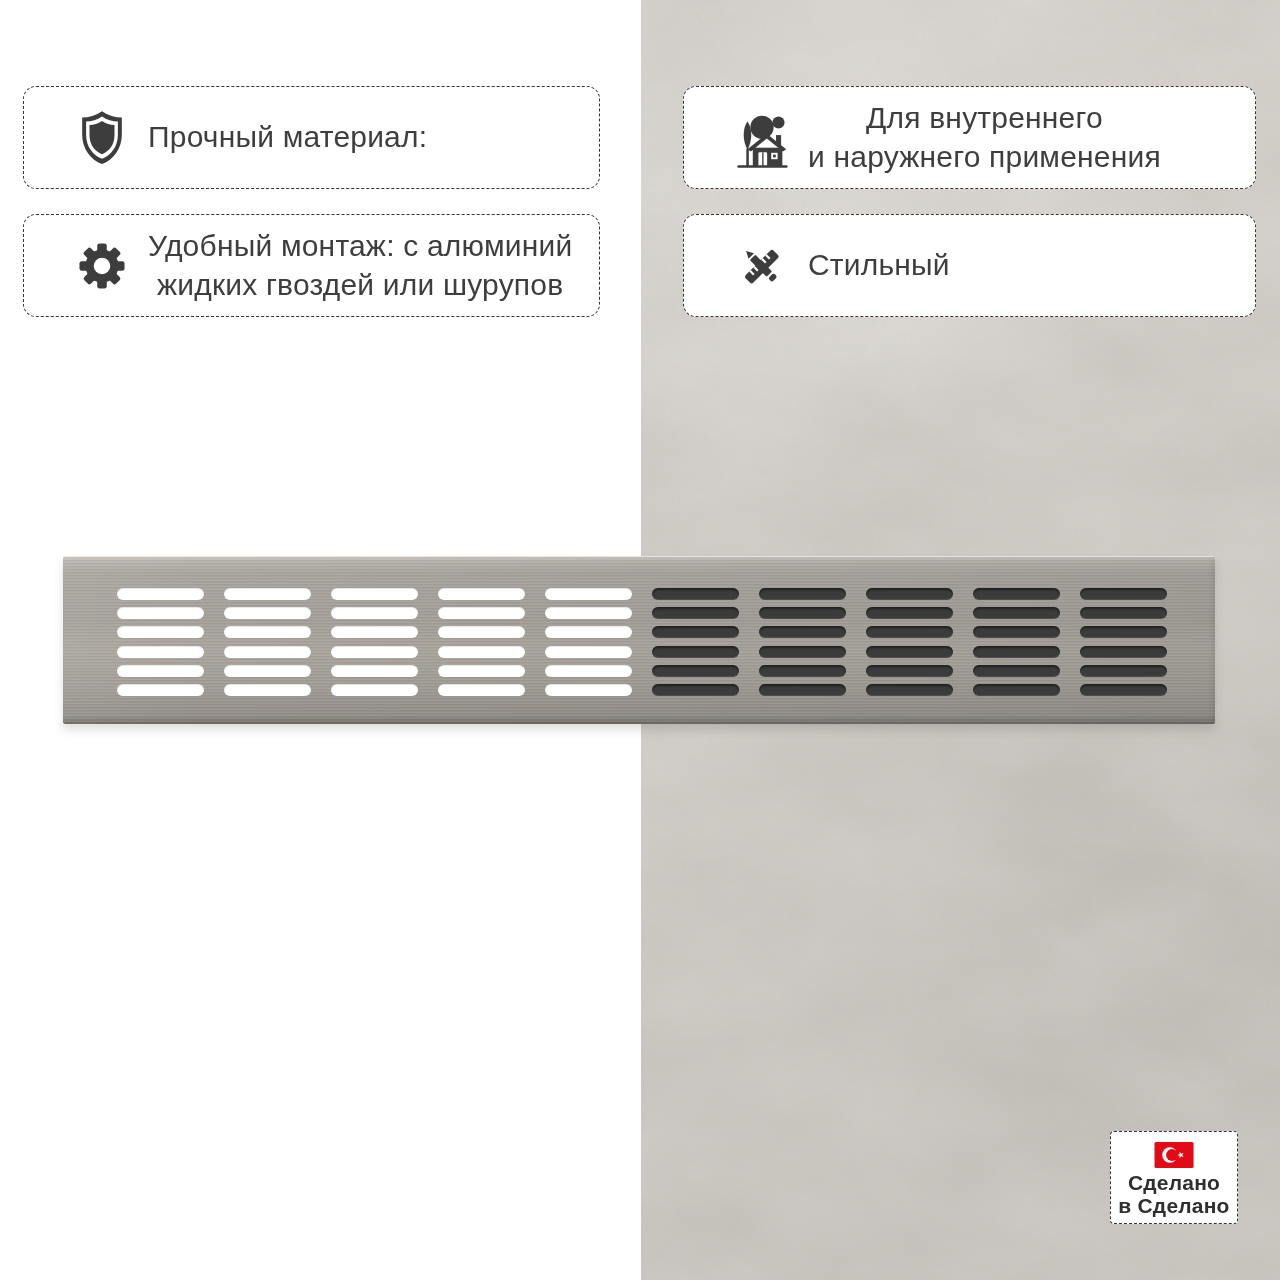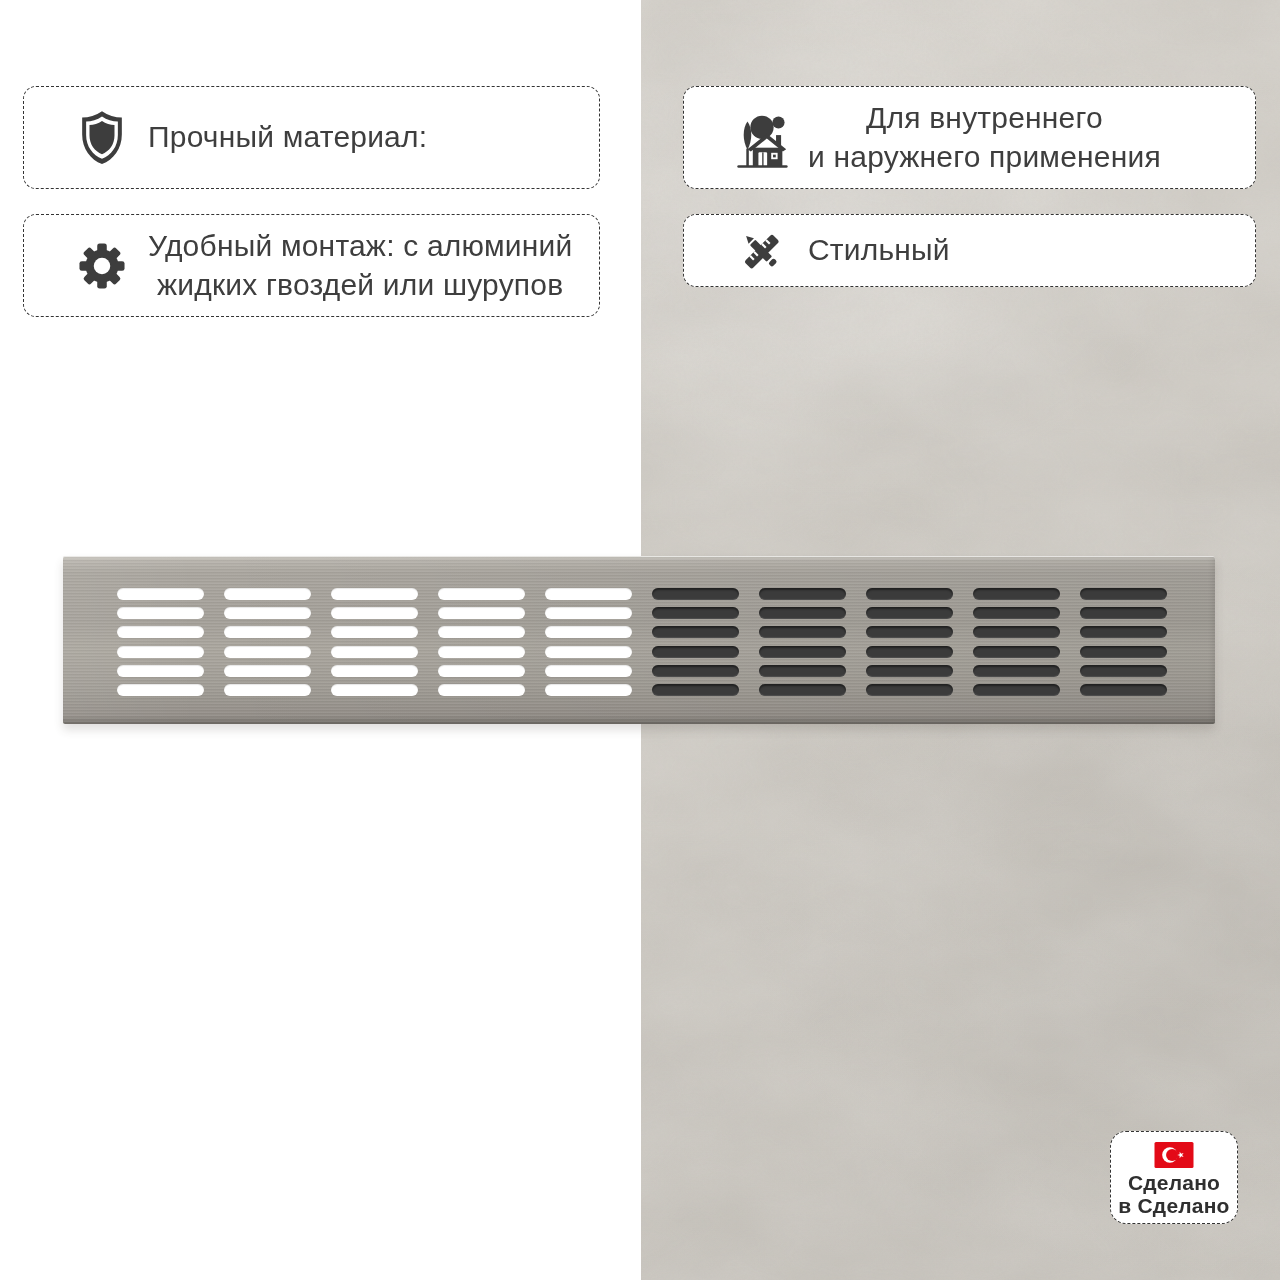--- a/index.html
+++ b/index.html
@@ -19,21 +19,21 @@
   .bg-right svg.noise{position:absolute;left:0;top:0;width:100%;height:100%;display:block;}
 
   .feature-card{
     position:absolute;background:#ffffff;border:1.5px dashed var(--card-border,#333);
     border-radius:13px;display:flex;align-items:center;box-sizing:border-box;
     padding-left:46px;
   }
   .card-1{left:23px;top:86px;width:577px;height:103px;}
   .card-2{left:23px;top:214px;width:577px;height:103px;}
   .card-3{left:683px;top:86px;width:573px;height:103px;}
-  .card-4{left:683px;top:214px;width:573px;height:73px;}
+  .card-4{left:683px;top:214px;width:573px;height:103px;}
   .feature-icon{width:64px;height:66px;flex:0 0 64px;display:flex;align-items:center;justify-content:center;color:var(--icon,#3d3d3d);}
   .feature-text{margin:0 0 0 14px;font-size:30px;line-height:38.5px;color:var(--text,#3e3e3e);letter-spacing:.2px;}
   .feature-text span{display:block;text-align:center;}
 
   .grille{
     position:absolute;left:63px;top:556px;width:1152px;height:168px;box-sizing:border-box;
     display:flex;gap:20px;padding:32px 0 0 54px;border-radius:2px;
     background:
       repeating-linear-gradient(180deg, rgba(255,255,255,0.06) 0 1px, rgba(0,0,0,0.045) 1px 2px, rgba(255,255,255,0) 2px 3px),
       linear-gradient(90deg, rgba(255,255,255,0.05) 0%, rgba(0,0,0,0) 12%, rgba(0,0,0,0.03) 55%, rgba(0,0,0,0.06) 100%),
@@ -43,21 +43,21 @@
       inset -3px 0 5px rgba(0,0,0,0.07),
       0 6px 10px rgba(70,64,58,0.16);
   }
   .slot-col{width:87px;display:flex;flex-direction:column;gap:7.2px;}
   .slot{height:12px;border-radius:6px;}
   .slot.open{background:var(--slot-open,#fff);box-shadow:inset 0 1px 1px rgba(0,0,0,0.10);}
   .slot.closed{background:var(--slot-dark,#3b3b3b);box-shadow:inset 0 2px 2px rgba(0,0,0,0.45), inset 0 -1px 1px rgba(255,255,255,0.10);}
 
   .badge{
     position:absolute;left:1110px;top:1131px;width:128px;height:93px;box-sizing:border-box;
-    background:#ffffff;border:1.5px dashed var(--card-border,#333);border-radius:16px;
+    background:#ffffff;border:1.5px dashed var(--card-border,#333);border-radius:4px;
     display:flex;flex-direction:column;align-items:center;padding-top:10px;
   }
   .badge .flag{display:block;margin-bottom:3px;}
   .flag-red{fill:var(--flag-red,#e30a17);}
   .badge-line{font-size:21px;line-height:23px;font-weight:bold;color:#2f2f2f;letter-spacing:.2px;}
 </style>
 </head>
 <body style="--bg-left: #ffffff; --icon: #3d3d3d; --text: #3e3e3e; --card-border: #333333; --slot-dark: #3b3b3b; --slot-open: #ffffff; --flag-red: #e30a17;">
 
 <div class="bg-left"></div>

